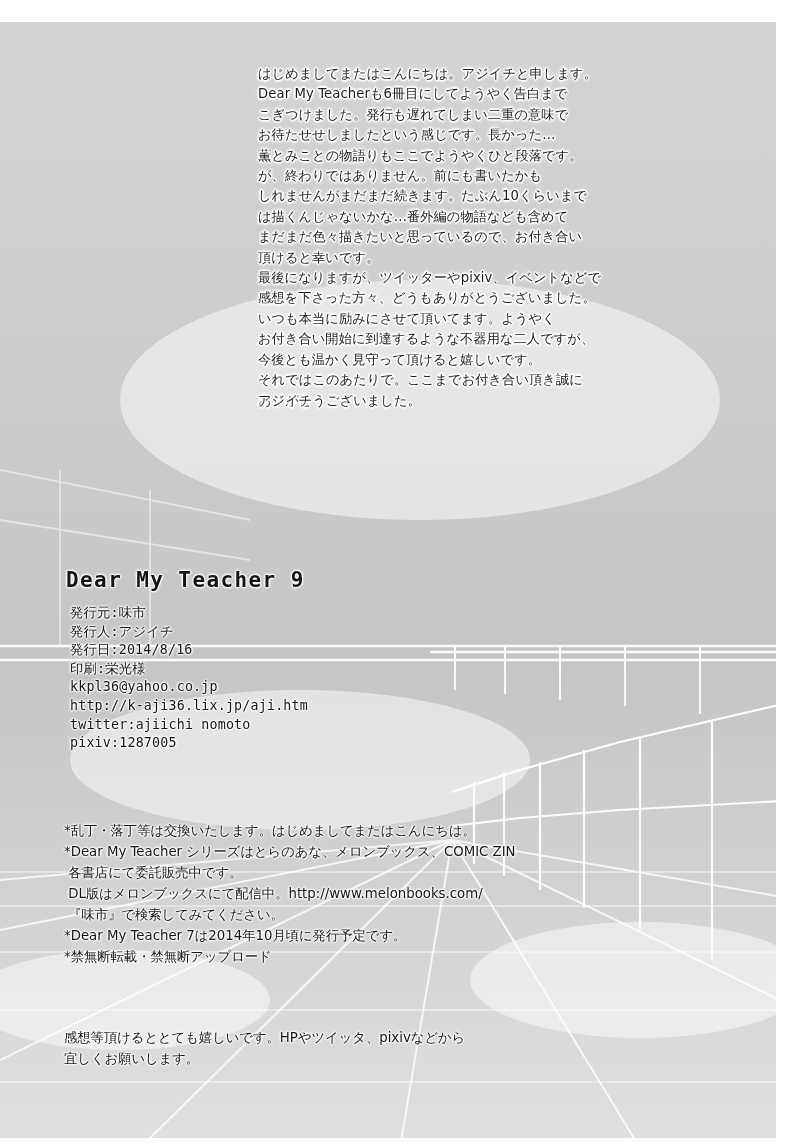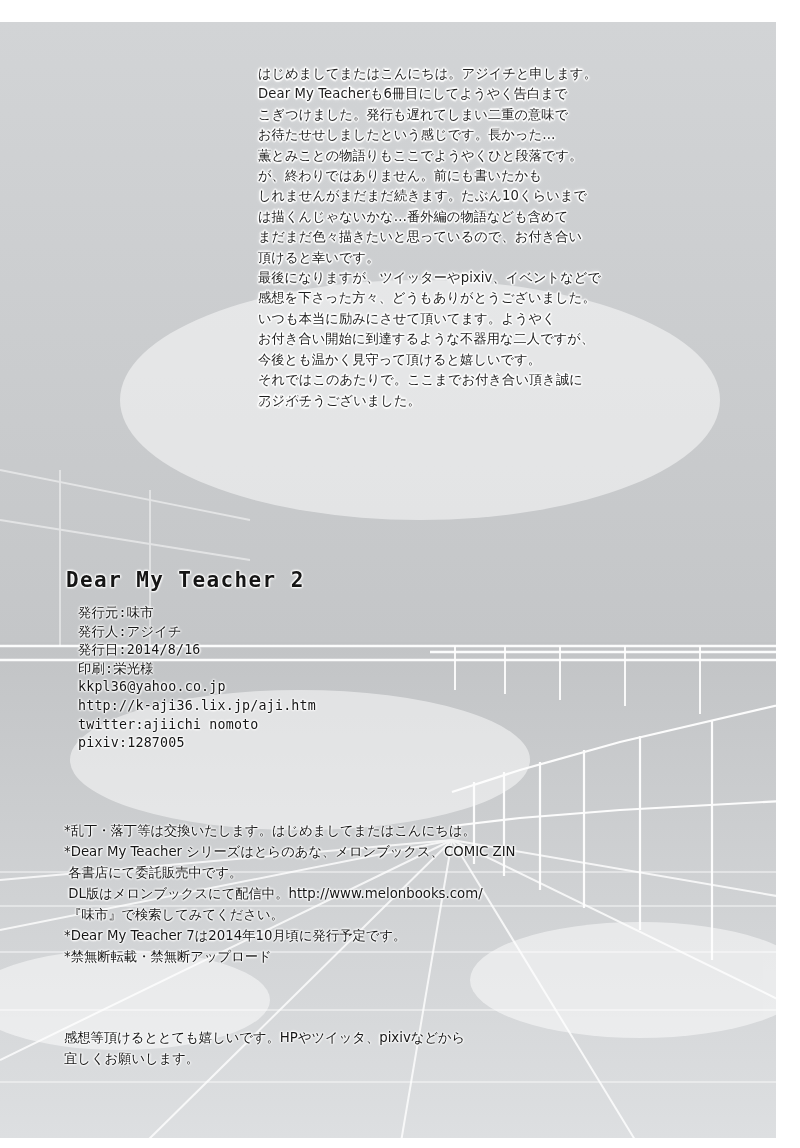--- a/index.html
+++ b/index.html
@@ -75,21 +75,21 @@
     font-weight: bold;
     letter-spacing: 1.4px;
     margin: 0 0 12px 2px;
     text-shadow: 0 0 3px #fff, -1px 0 2px #fff, 1px 0 2px #fff, 0 -1px 2px #fff, 0 1px 2px #fff;
   }
   .imprint {
     font-family: "DejaVu Sans Mono", monospace;
     font-size: 13.3px;
     line-height: 18.6px;
     letter-spacing: 0.2px;
-    margin: 0 0 0 14px;
+    margin: 0 0 0 6px;
     white-space: pre-wrap;
     text-shadow: 0 0 3px #fff, -1.2px 0 2px #fff, 1.2px 0 2px #fff, 0 -1.2px 2px #fff, 0 1.2px 2px #fff;
   }
   .notes {
     position: absolute;
     left: 64px;
     top: 778px;
     width: 660px;
     font-family: "DejaVu Sans", sans-serif;
     font-size: 13.3px;
@@ -199,21 +199,21 @@
 頂けると幸いです。
 最後になりますが、ツイッターやpixiv、イベントなどで
 感想を下さった方々、どうもありがとうございました。
 いつも本当に励みにさせて頂いてます。ようやく
 お付き合い開始に到達するような不器用な二人ですが、
 今後とも温かく見守って頂けると嬉しいです。
 それではこのあたりで。ここまでお付き合い頂き誠に
 ありがとうございました。</span><span class="sign">アジイチ</span></div>
 
   <div class="colophon">
-    <div class="book-title">Dear My Teacher 2</div>
+    <div class="book-title">Dear My Teacher 9</div>
     <div class="imprint">発行元:味市
 発行人:アジイチ
 発行日:2014/8/16
 印刷:栄光様
 kkpl36@yahoo.co.jp
 http://k-aji36.lix.jp/aji.htm
 twitter:ajiichi nomoto
 pixiv:1287005</div>
   </div>
 

